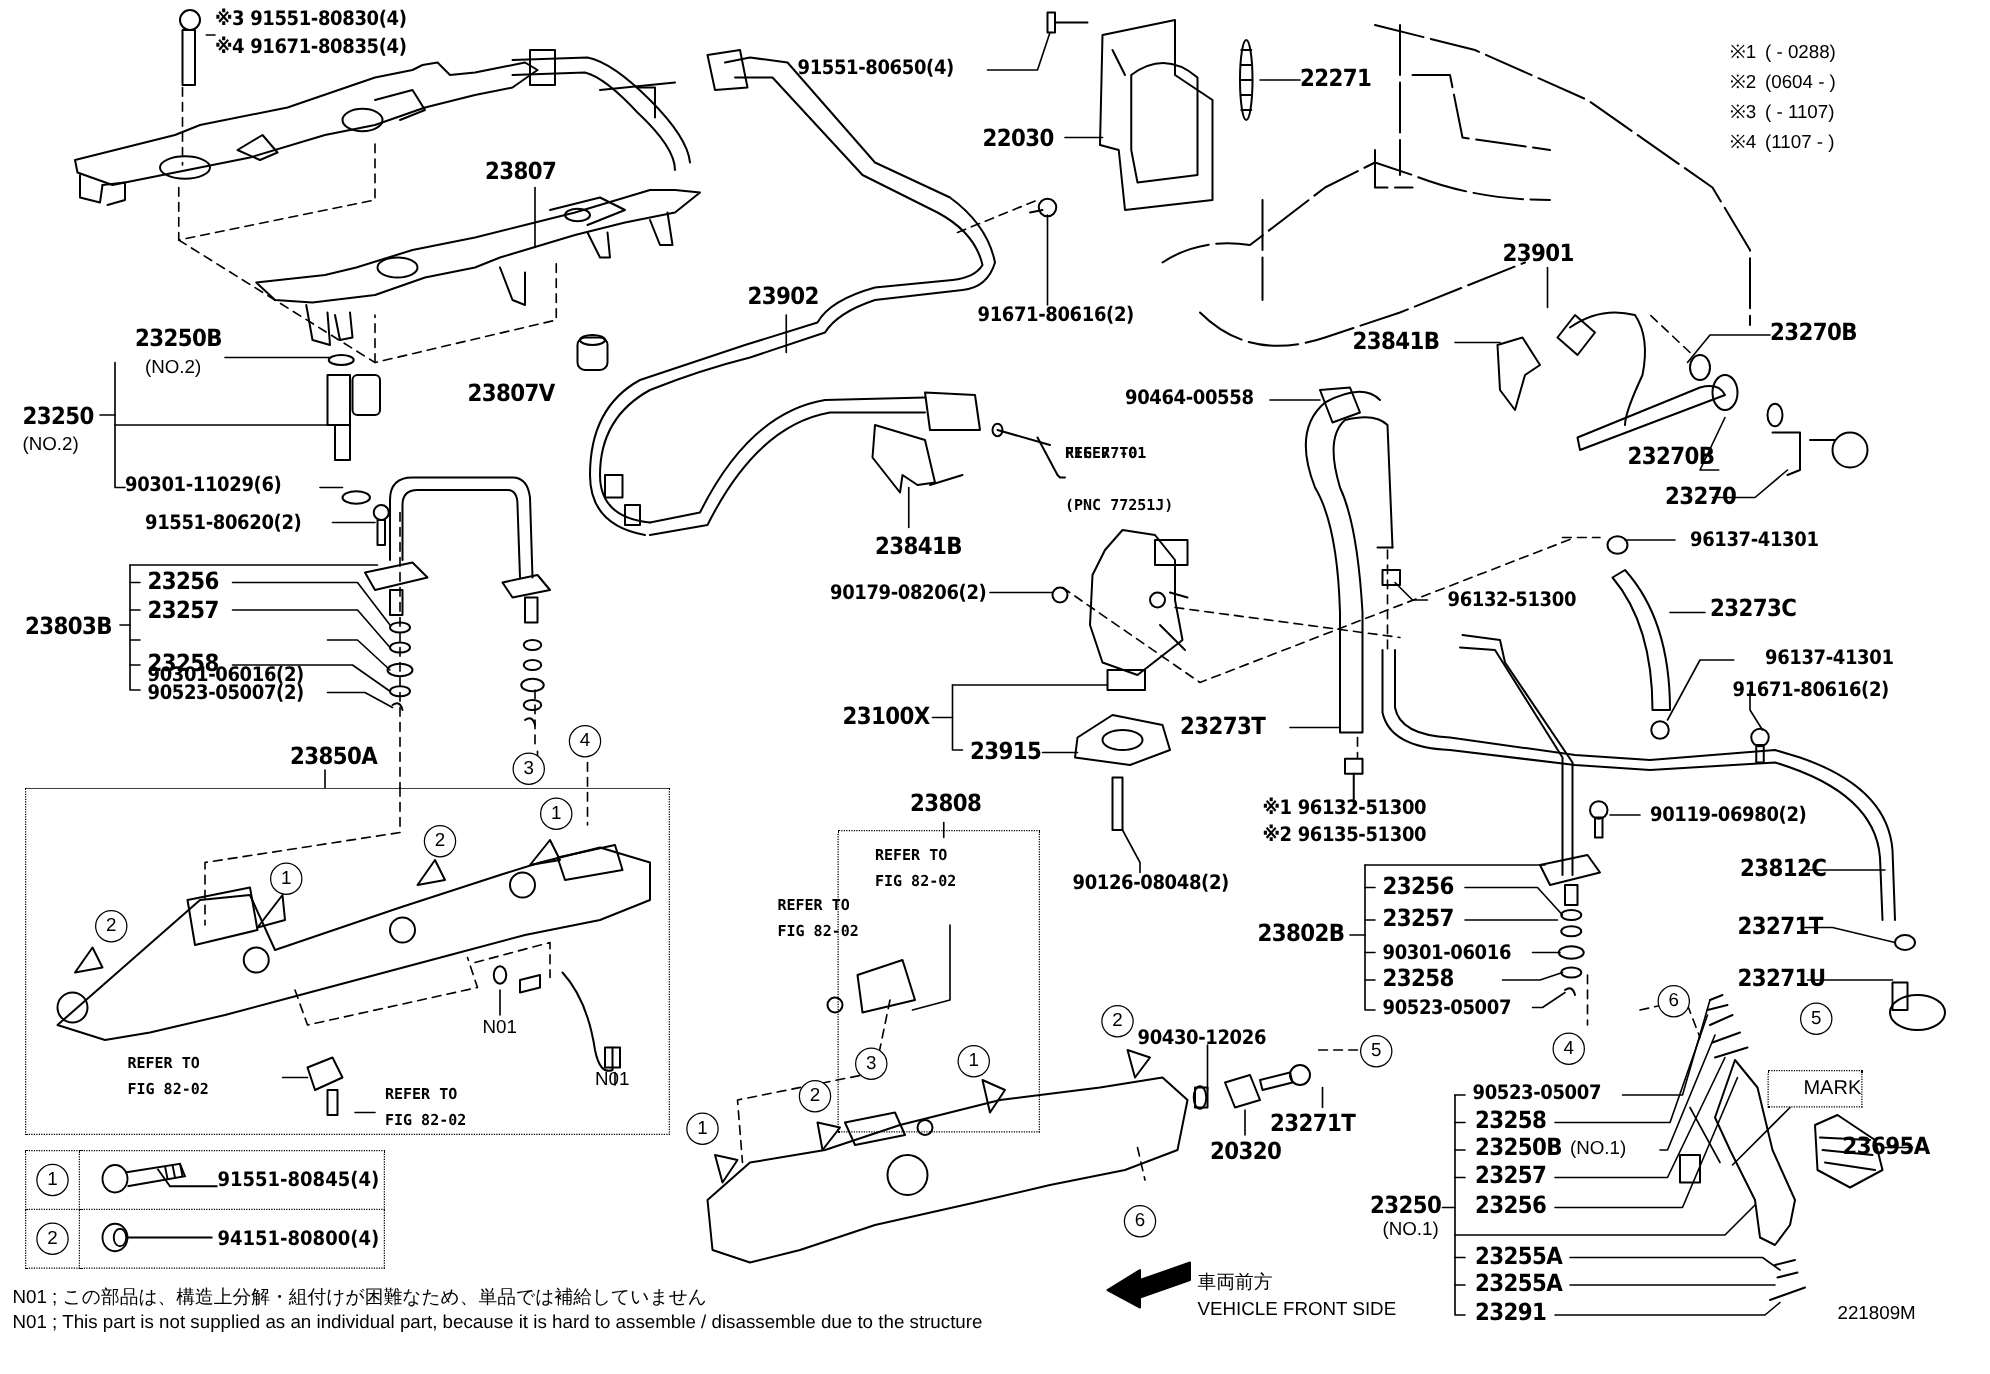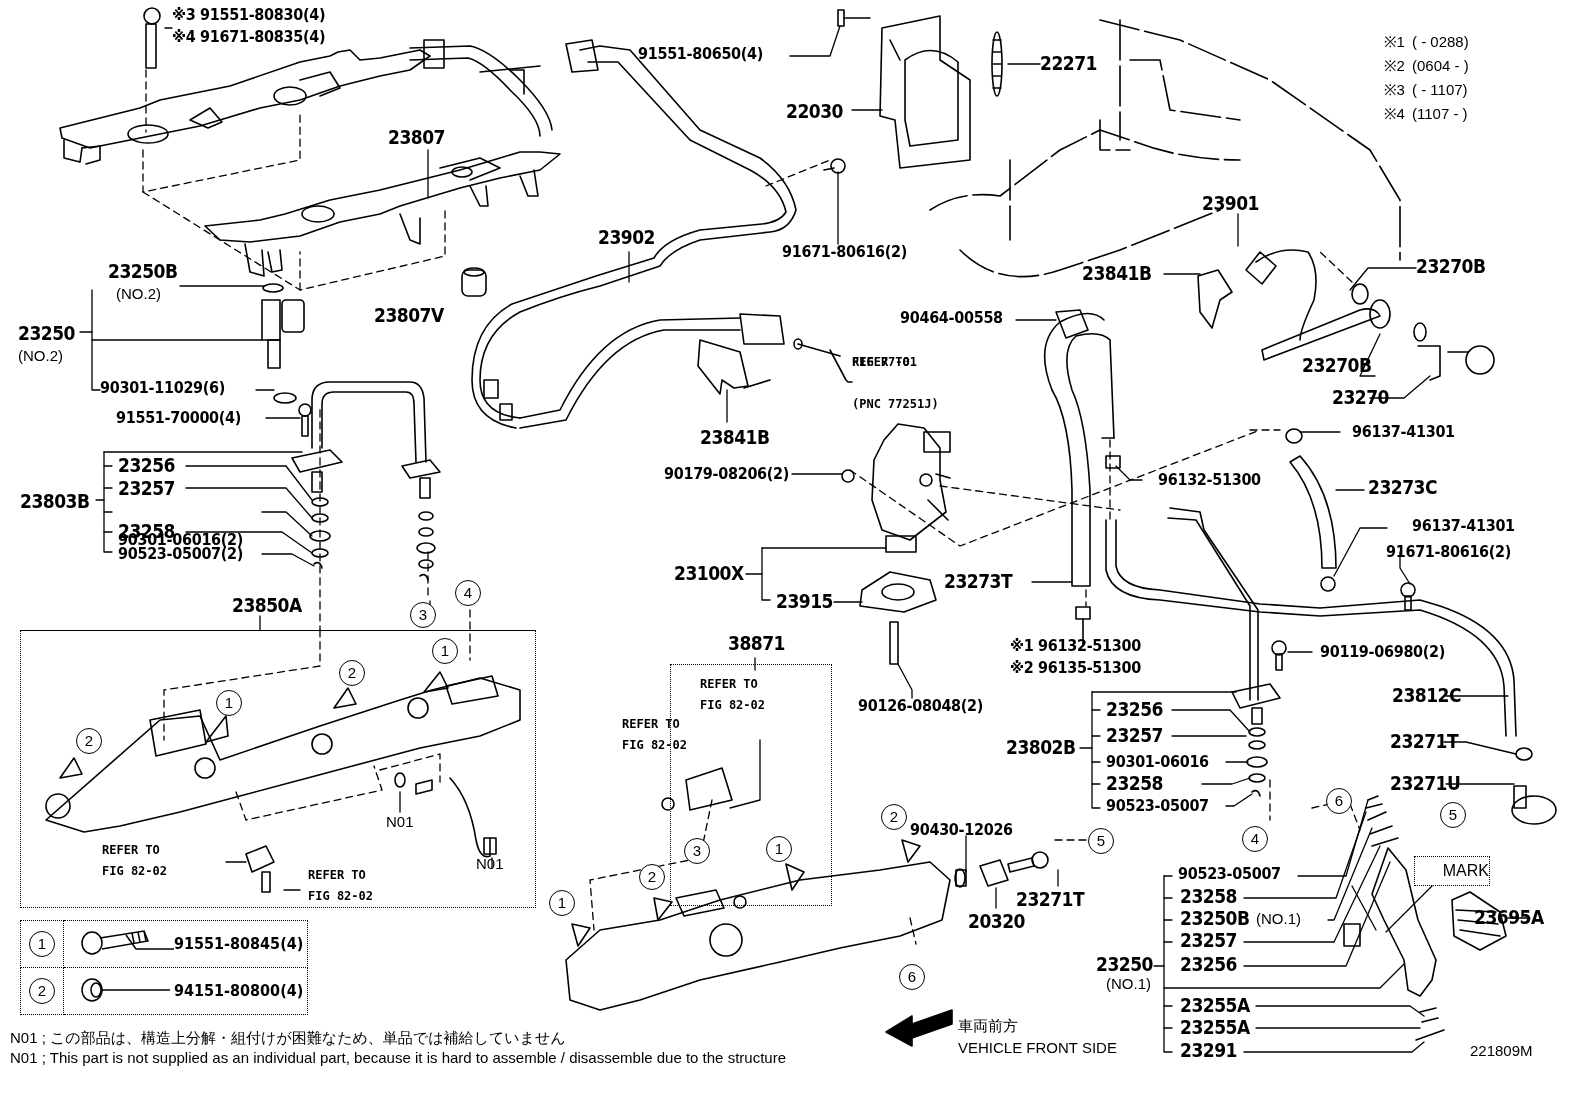--- a/index.html
+++ b/index.html
@@ -399,21 +399,21 @@
 <div>
   <span class="lbl sm" style="left:172px;top:7px">※3 91551-80830(4)</span>
   <span class="lbl sm" style="left:172px;top:29px">※4 91671-80835(4)</span>
   <span class="lbl" style="left:388px;top:128px">23807</span>
   <span class="lbl" style="left:108px;top:262px">23250B</span>
   <span class="lbl thin" style="left:116px;top:286px">(NO.2)</span>
   <span class="lbl" style="left:18px;top:324px">23250</span>
   <span class="lbl thin" style="left:18px;top:348px">(NO.2)</span>
   <span class="lbl" style="left:374px;top:306px">23807V</span>
   <span class="lbl sm" style="left:100px;top:380px">90301-11029(6)</span>
-  <span class="lbl sm" style="left:116px;top:410px">91551-70000(4)</span>
+  <span class="lbl sm" style="left:116px;top:410px">91551-80620(2)</span>
   <span class="lbl" style="left:20px;top:492px">23803B</span>
   <span class="lbl" style="left:118px;top:456px">23256</span>
   <span class="lbl" style="left:118px;top:479px">23257</span>
   <span class="lbl sm" style="left:118px;top:532px">90301-06016(2)</span>
   <span class="lbl" style="left:118px;top:522px">23258</span>
   <span class="lbl sm" style="left:118px;top:546px">90523-05007(2)</span>
   <span class="lbl" style="left:232px;top:596px">23850A</span>
 
   <span class="lbl" style="left:598px;top:228px">23902</span>
   <span class="lbl sm" style="left:638px;top:46px">91551-80650(4)</span>
@@ -449,21 +449,21 @@
   <span class="lbl" style="left:1390px;top:732px">23271T</span>
   <span class="lbl" style="left:1390px;top:774px">23271U</span>
 
   <span class="lbl" style="left:1006px;top:738px">23802B</span>
   <span class="lbl" style="left:1106px;top:700px">23256</span>
   <span class="lbl" style="left:1106px;top:726px">23257</span>
   <span class="lbl sm" style="left:1106px;top:754px">90301-06016</span>
   <span class="lbl" style="left:1106px;top:774px">23258</span>
   <span class="lbl sm" style="left:1106px;top:798px">90523-05007</span>
 
-  <span class="lbl" style="left:728px;top:634px">38871</span>
+  <span class="lbl" style="left:728px;top:634px">23808</span>
   <span class="lbl mono" style="left:700px;top:674px">REFER TO</span>
   <span class="lbl mono" style="left:700px;top:695px">FIG 82-02</span>
   <span class="lbl mono" style="left:622px;top:714px">REFER TO</span>
   <span class="lbl mono" style="left:622px;top:735px">FIG 82-02</span>
   <span class="lbl mono" style="left:102px;top:840px">REFER TO</span>
   <span class="lbl mono" style="left:102px;top:861px">FIG 82-02</span>
   <span class="lbl mono" style="left:308px;top:865px">REFER TO</span>
   <span class="lbl mono" style="left:308px;top:886px">FIG 82-02</span>
   <span class="lbl thin" style="left:386px;top:814px">N01</span>
   <span class="lbl thin" style="left:476px;top:856px">N01</span>

